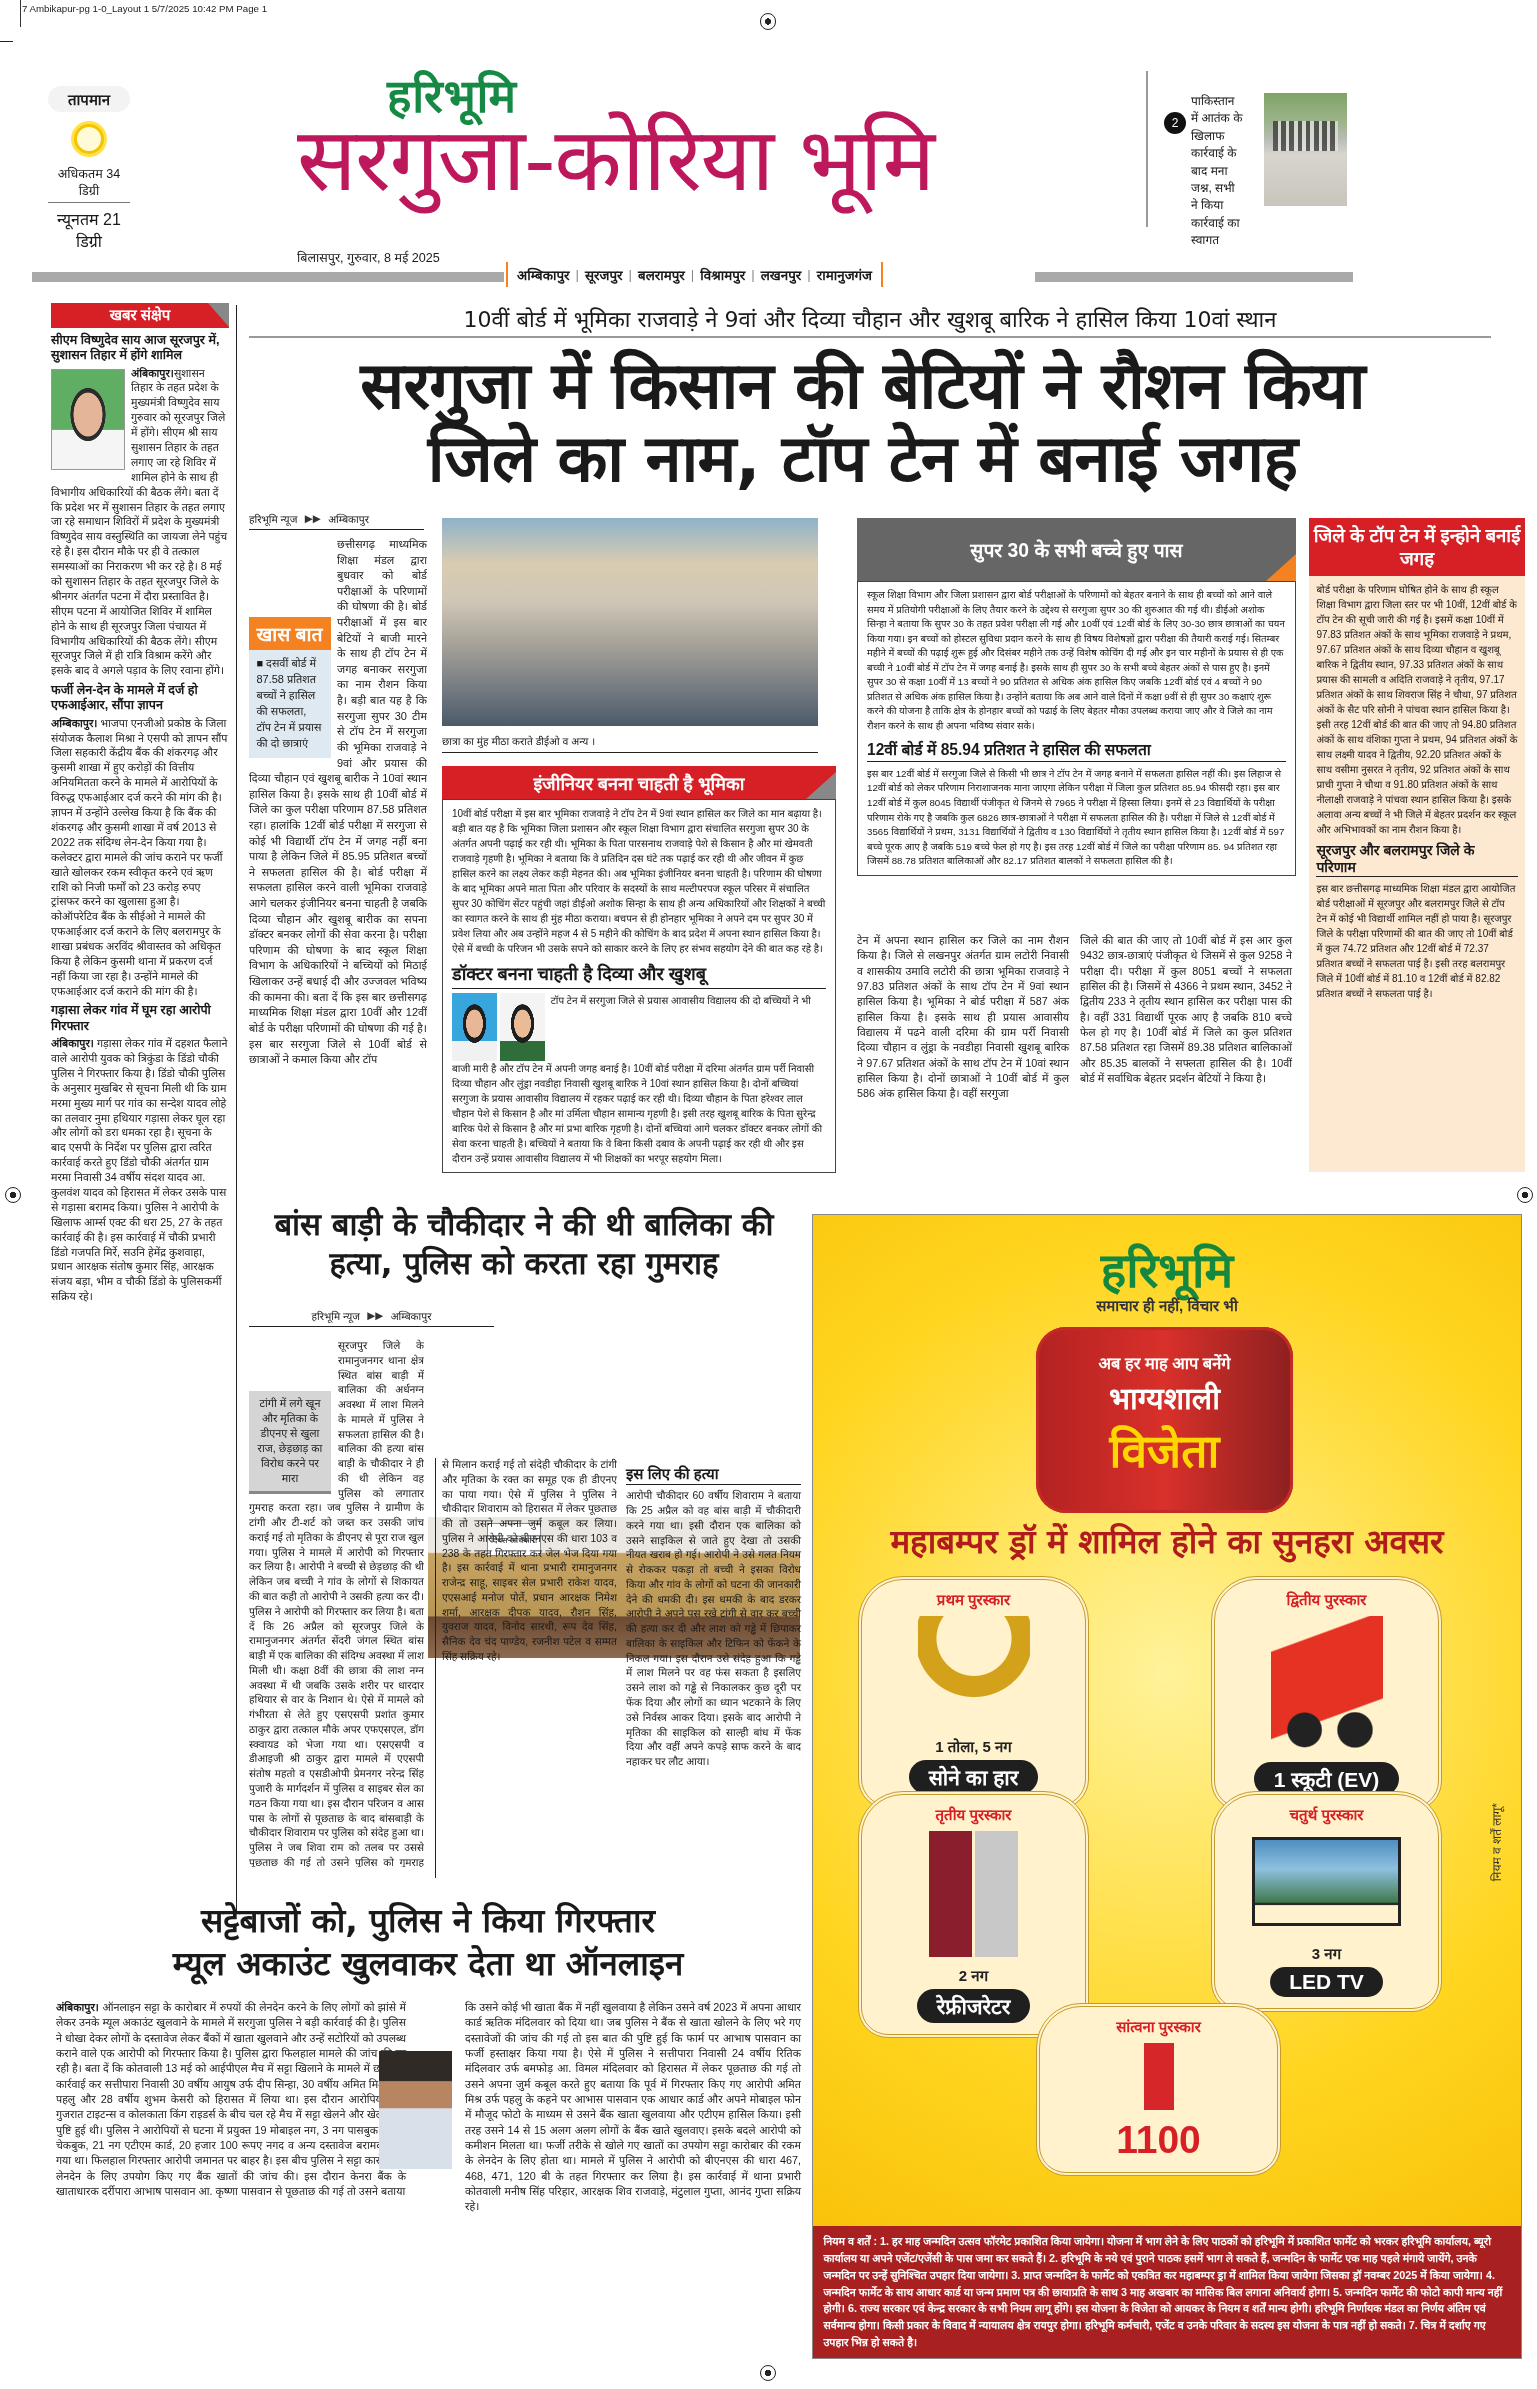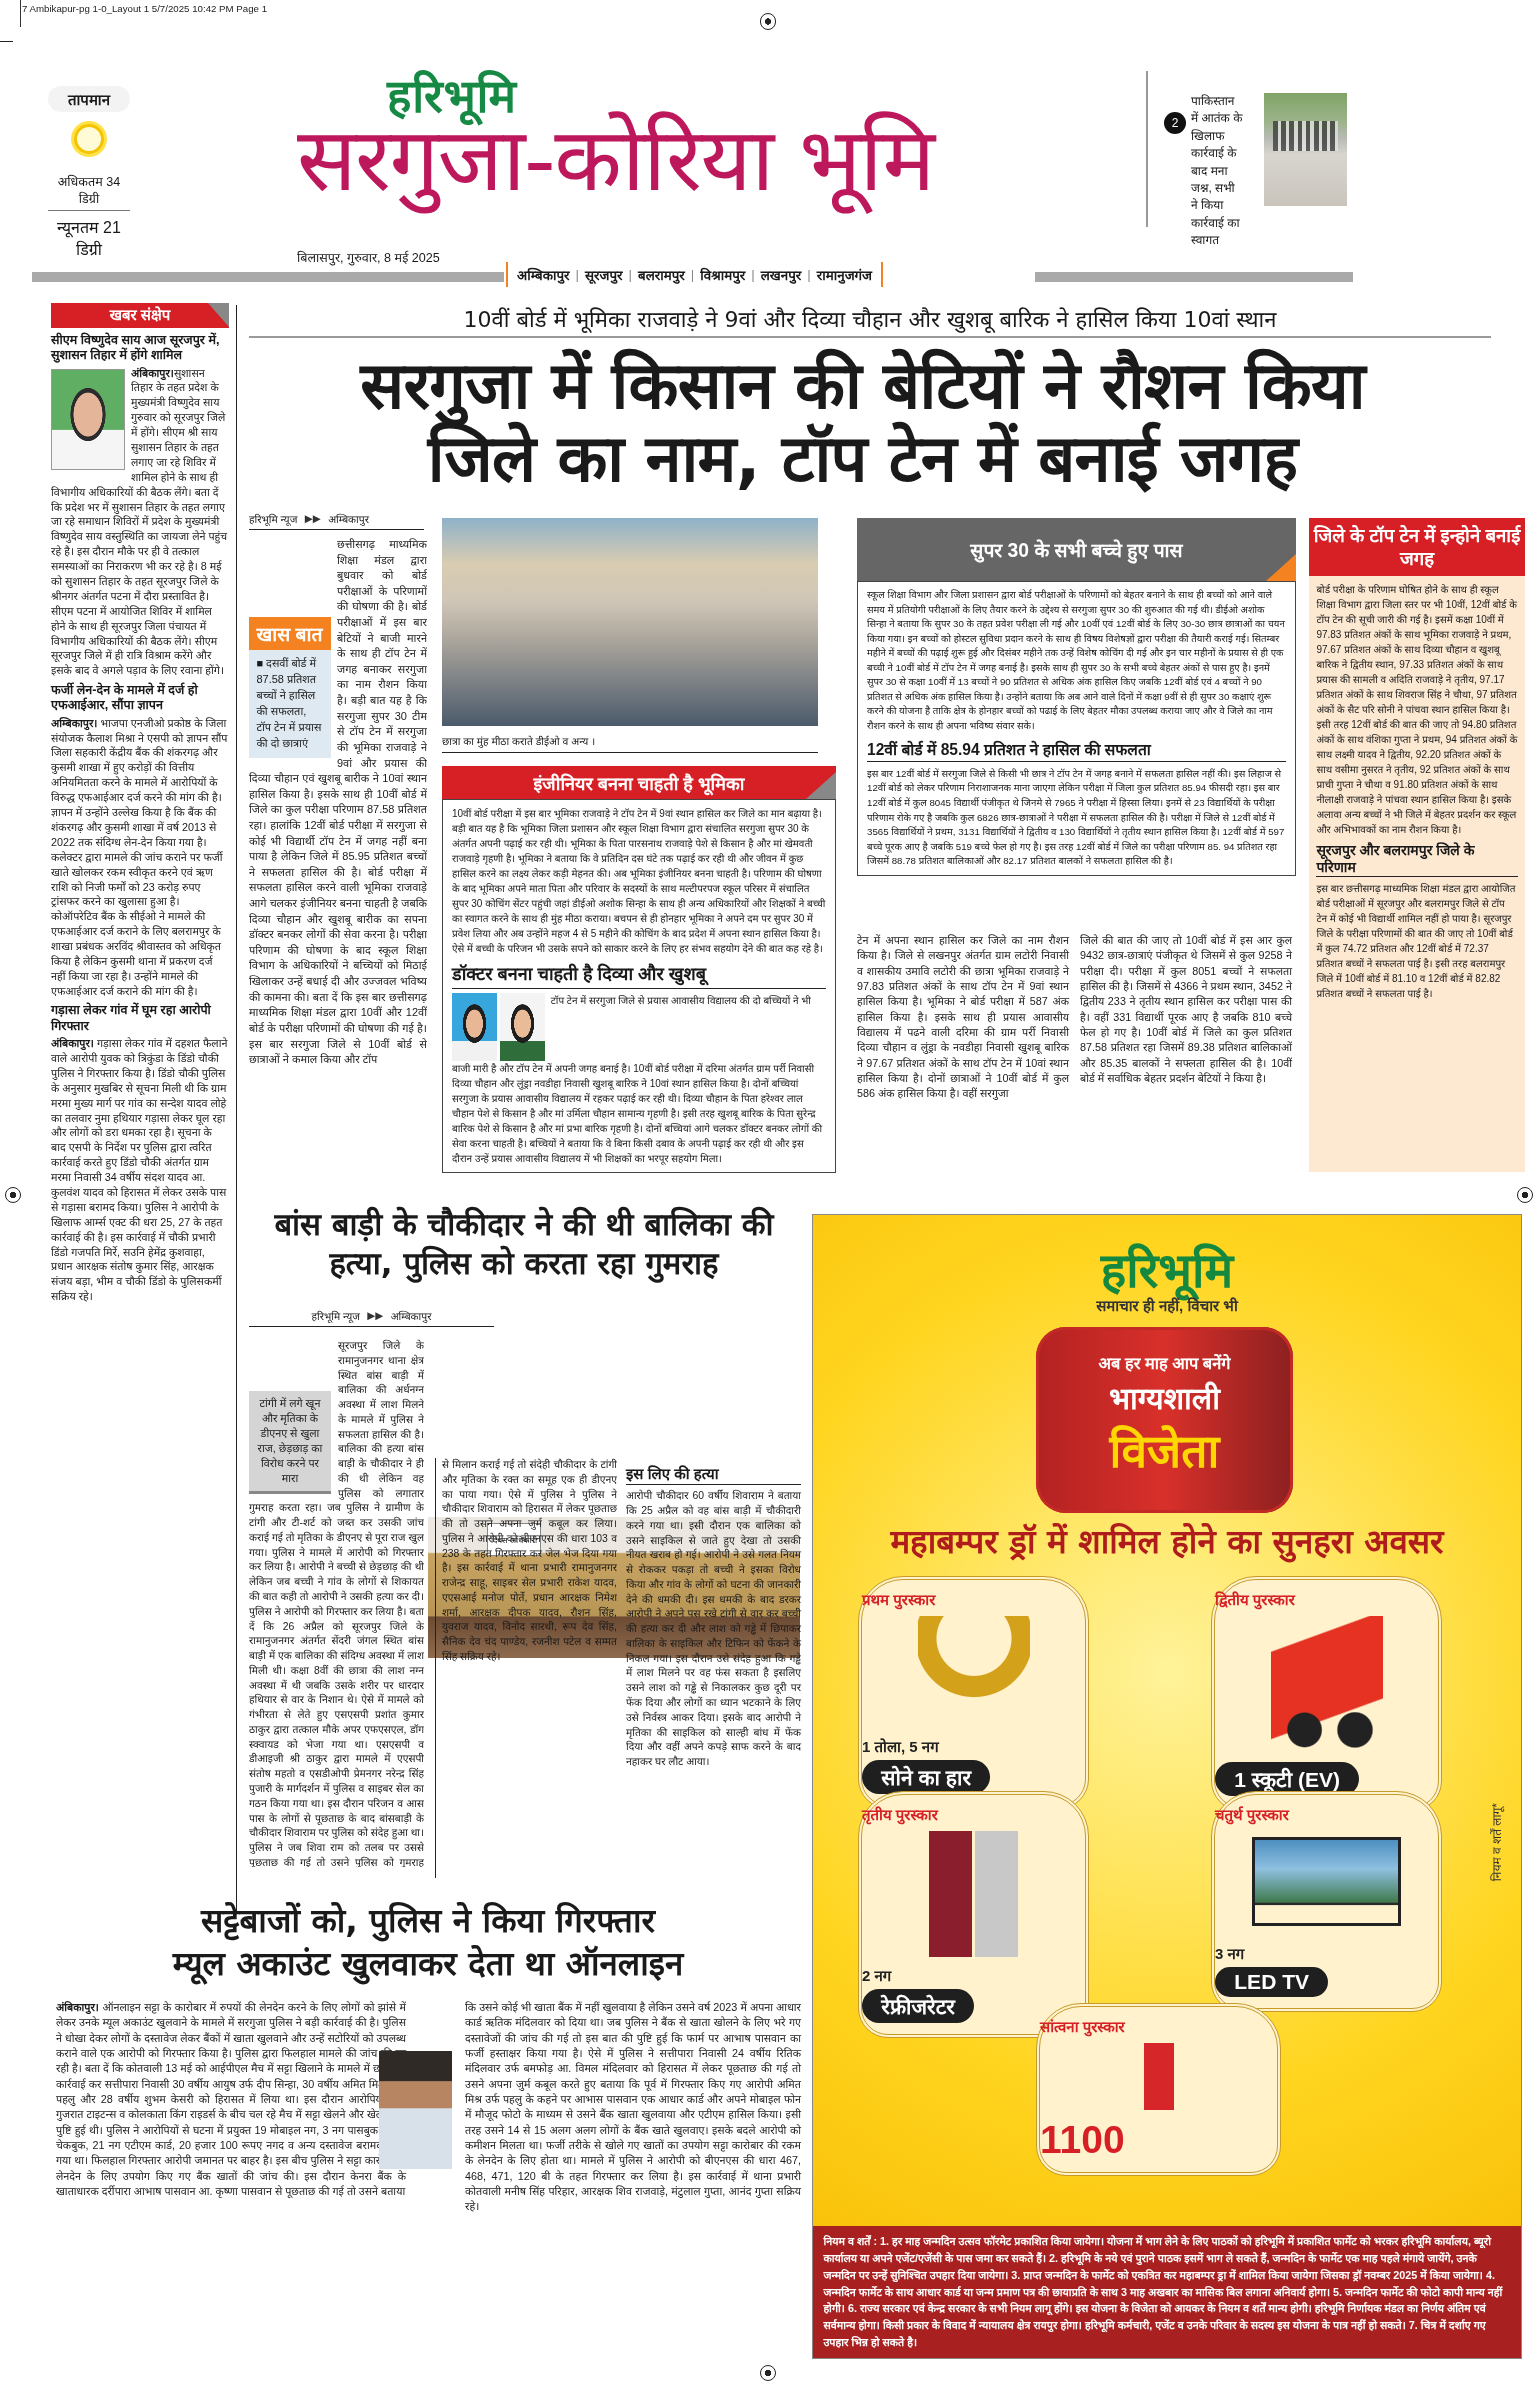--- a/index.html
+++ b/index.html
@@ -8,21 +8,21 @@
   .abs { position: absolute; }
   .slug { left: 22px; top: 3px; font-size: 9.7px; color: #222; font-family: "Liberation Sans", sans-serif; }
   .slug-line { left: 20px; top: 0; width: 0.7px; height: 27px; background: #333; }
   .reg-mark { width: 16.4px; height: 16.4px; border: 1.5px solid #222; border-radius: 50%; background: radial-gradient(circle, #222 30%, #fff 32%); }
   .crop { background: #222; height: 0.7px; }
 
   
   .weather { left: 48px; top: 86px; width: 82px; text-align: center; }
   .weather .label { background: #f3f3f3; border-radius: 13.4px; font-size: 15px; font-weight: bold; padding: 3px 0; }
   .sun { width: 30px; height: 30px; margin: 12px auto 7.4px; border-radius: 50%; background: #fffbd6; border: 3px solid #f4c400; box-shadow: 0 0 0 3px #ffe24a; }
-  .weather .max { font-size: 12.6px; border-bottom: 1.5px solid #777; padding-bottom: 3px; margin-top: 19px; }
+  .weather .max { font-size: 12.6px; border-bottom: 1.5px solid #777; padding-bottom: 3px; margin-top: 11px; }
   .weather .min { font-size: 16px; padding-top: 4.5px; }
 
   
   .brand { left: 387px; top: 63px; font-size: 46px; font-weight: bold; color: #168a44; font-family: "DejaVu Sans", sans-serif; letter-spacing: 0.7px; }
   .title { left: 297px; top: 112px; font-size: 88px; color: #be185d; font-family: "DejaVu Sans", sans-serif; font-weight: normal; letter-spacing: -1.5px; line-height: 1.1; }
   .dateline { left: 297px; top: 249px; font-size: 12.6px; font-weight: normal; }
   .topbar { top: 272px; height: 10.4px; background: #a9a9a9; }
   .cities { left: 506px; top: 262px; height: 25px; border-left: 2.2px solid #f58220; border-right: 2.2px solid #f58220; padding: 1.5px 9px; font-size: 13.4px; font-weight: bold; display: flex; gap: 6px; align-items: center; background: #fff; }
   .cities .sep { color: #888; font-weight: normal; }
 
@@ -81,21 +81,21 @@
 
   
   .ad { left: 812px; top: 1214px; width: 710px; height: 1145px; background: radial-gradient(circle at 50% 40%, #fff39a 0%, #ffd51f 55%, #f7b900 100%); border: 0.7px solid #888; overflow: hidden; }
   .ad .brand2 { position: absolute; left: 0; right: 0; top: 21px; text-align: center; font-size: 48px; font-weight: bold; color: #15883f; font-family: "DejaVu Sans", sans-serif; }
   .ad .tag2 { position: absolute; left: 0; right: 0; top: 80px; text-align: center; font-size: 15px; font-weight: bold; color: #333; }
   .ad .badge { position: absolute; left: 223px; top: 112px; width: 257px; height: 186px; background: linear-gradient(90deg,#b22222,#d9302a,#8c2020); border-radius: 30px; color: #fff; text-align: center; box-shadow: 0 0 0 3px #c42a25 inset; }
   .ad .badge .l1 { font-size: 16.4px; font-weight: bold; margin-top: 24px; }
   .ad .badge .l2 { font-size: 30px; font-weight: bold; margin-top: 3px; }
   .ad .badge .l3 { font-size: 46px; font-weight: bold; color: #ffd700; margin-top: 0; }
   .ad .offer { position: absolute; left: 0; right: 0; top: 303px; text-align: center; font-size: 33px; font-weight: bold; color: #b01c1c; font-family: "DejaVu Sans", sans-serif; }
-  .prize { position: absolute; width: 231px; background: #fff2cd; border: 4.5px double #c79b2a; border-radius: 45px 45px 30px 30px; }
+  .prize { position: absolute; width: 231px; background: #fff2cd; border: 4.5px double #c79b2a; border-radius: 45px 45px 30px 30px; text-align: center; }
   .prize .pt { color: #d71f26; font-weight: bold; font-size: 15px; margin-top: 9px; }
   .prize .img { height: 112px; margin: 7.4px auto; width: 112px; }
   .prize .qty { font-size: 15px; font-weight: bold; color: #222; }
   .prize .name { display: inline-block; background: #1f1f1f; color: #fff; font-weight: bold; font-size: 21px; border-radius: 19.3px; padding: 3px 19.3px; margin: 4.5px 0 10.4px; }
   .img.necklace { background: radial-gradient(circle at 50% 20%, transparent 0 35%, #d4a21a 36% 55%, transparent 56%); }
   .img.scooter { background: radial-gradient(circle at 30% 85%, #222 0 12%, transparent 13%), radial-gradient(circle at 75% 85%, #222 0 12%, transparent 13%), linear-gradient(160deg, transparent 0 20%, #e53222 21% 70%, transparent 71%); }
   .img.fridge { background: linear-gradient(90deg, #8b1e2c 0 48%, transparent 48% 52%, #c8c8c8 52% 100%); width: 89px; }
   .img.tv { background: linear-gradient(180deg,#4d8fbf 0%,#8fc0e0 35%,#3f7a4d 75%,#2a2a2a 76%,#2a2a2a 78%, transparent 79%); width: 149px; border: 3px solid #222; height: 89px; }
   .img.gift { background: linear-gradient(90deg, transparent 0 30%, #d7262a 30% 70%, transparent 70%); width: 74px; height: 67px; }
   .prize .amt { font-size: 39px; font-weight: bold; color: #d71f26; margin-bottom: 10.4px; }

